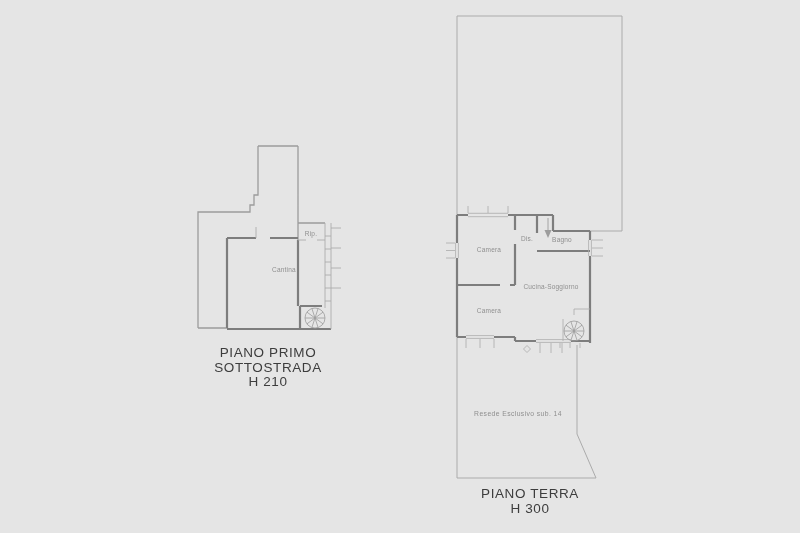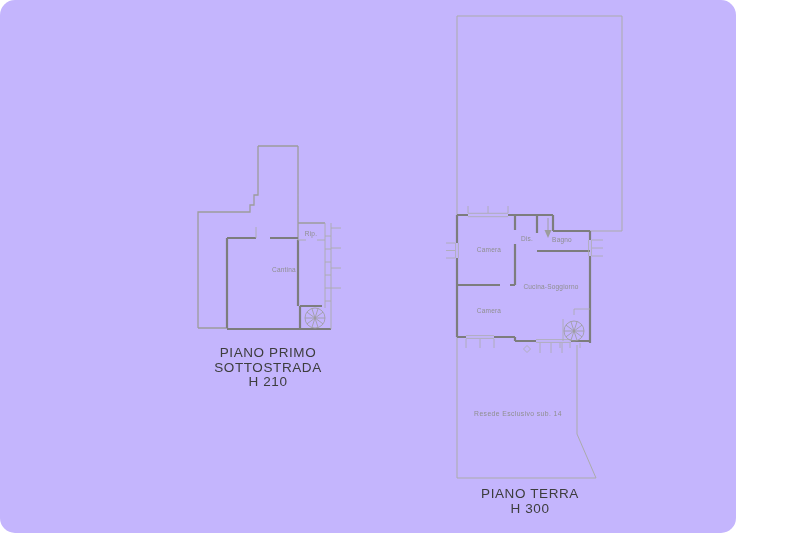--- a/index.html
+++ b/index.html
@@ -6,24 +6,23 @@
     margin: 0;
     padding: 0;
     width: 800px;
     height: 533px;
     background: #ffffff;
     overflow: hidden;
     font-family: "Liberation Sans", sans-serif;
   }
   .page {
     position: relative;
-    width: 736px;
+    width: 800px;
     height: 533px;
-    background: #c4b5fd;
-    border-radius: 15px;
+    background: #e5e5e5;
   }
   svg { display: block; }
   .room-label {
     font-family: "Liberation Sans", sans-serif;
     font-size: 6.5px;
     letter-spacing: 0.2px;
   }
   .outdoor-label {
     font-family: "Liberation Sans", sans-serif;
     font-size: 6.8px;

